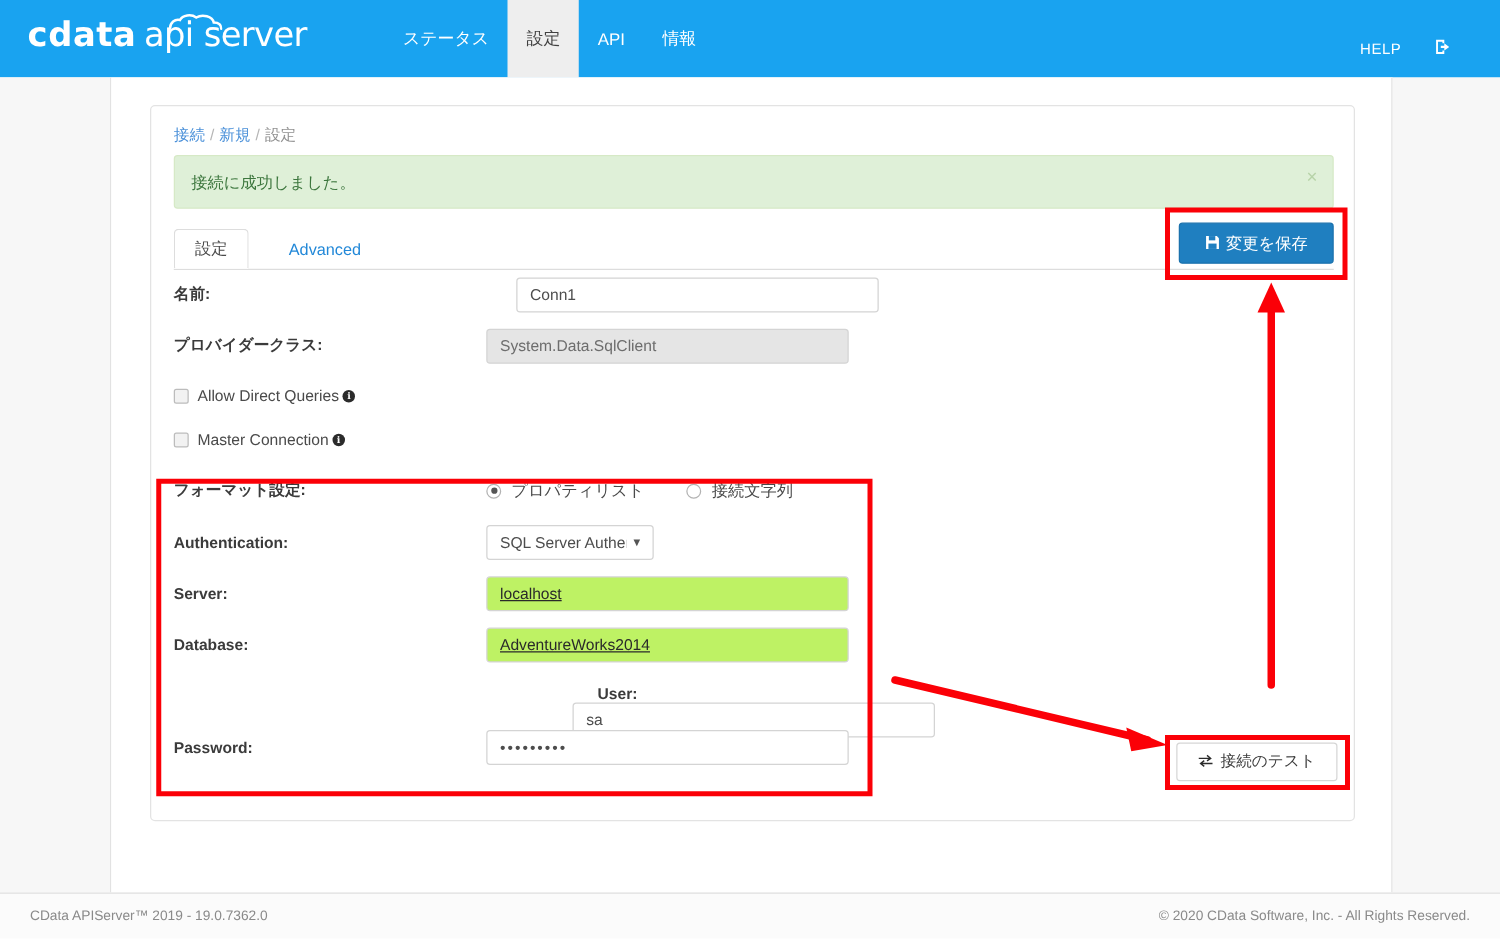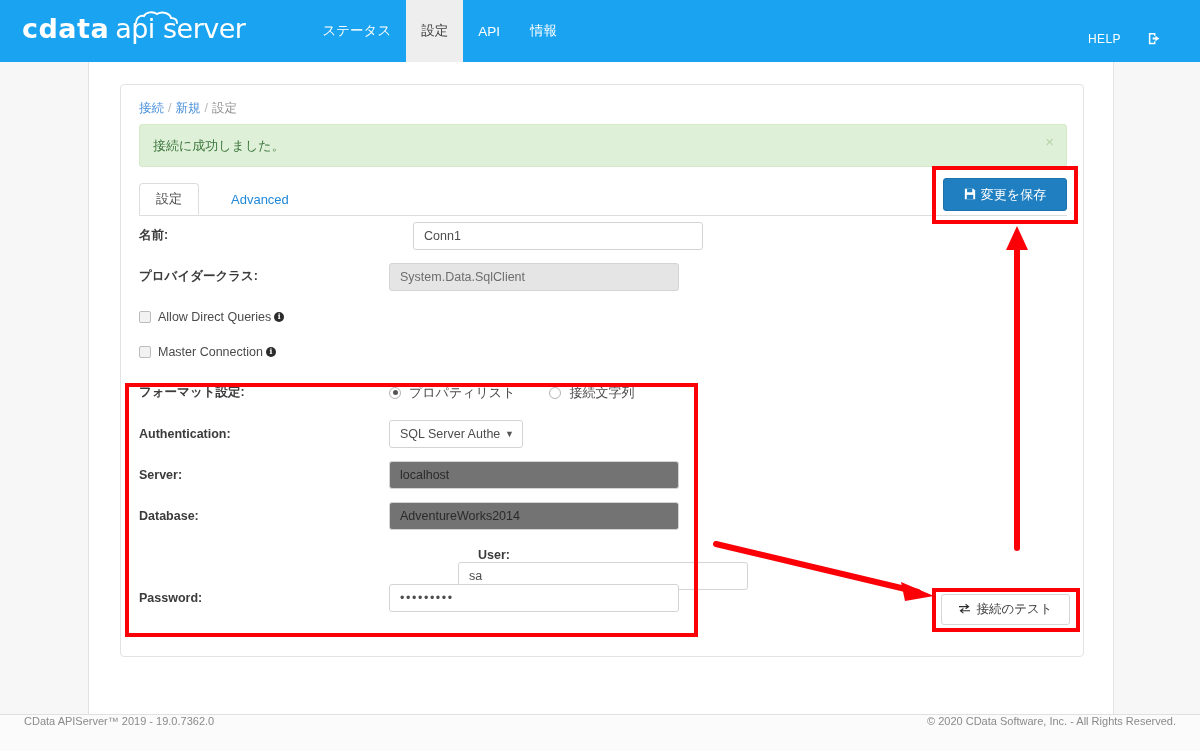--- a/index.html
+++ b/index.html
@@ -246,22 +246,23 @@
     font-size: 12.5px;
     color: #4d4d4d;
     font-family: "Liberation Sans", sans-serif;
     outline: none;
   }
   .txtinput.readonly {
     background: #e5e5e5;
     color: #6d6d6d;
   }
   .txtinput.autofill {
-    background: #737373;
+    background: #bef264;
     color: #2a2a2a;
+    text-decoration: underline;
   }
   .txtinput.pwd { letter-spacing: 1.6px; }
 
   .chkrow { height: 36px; }
   .chkbox {
     width: 12px;
     height: 12px;
     border: 1px solid #bcbcbc;
     background: #f2f2f2;
     border-radius: 2px;
@@ -377,21 +378,21 @@
 
   
   .footer {
     position: absolute;
     left: 0; top: 714px;
     width: 1200px;
     height: 37px;
     background: #fbfbfb;
     border-top: 1px solid #e0e0e0;
     display: flex;
-    align-items: flex-start;
+    align-items: center;
     box-sizing: border-box;
   }
   .footer-left {
     margin-left: 24px;
     font-size: 11px;
     color: #8a8a8a;
   }
   .footer-right {
     margin-left: auto;
     margin-right: 24px;

